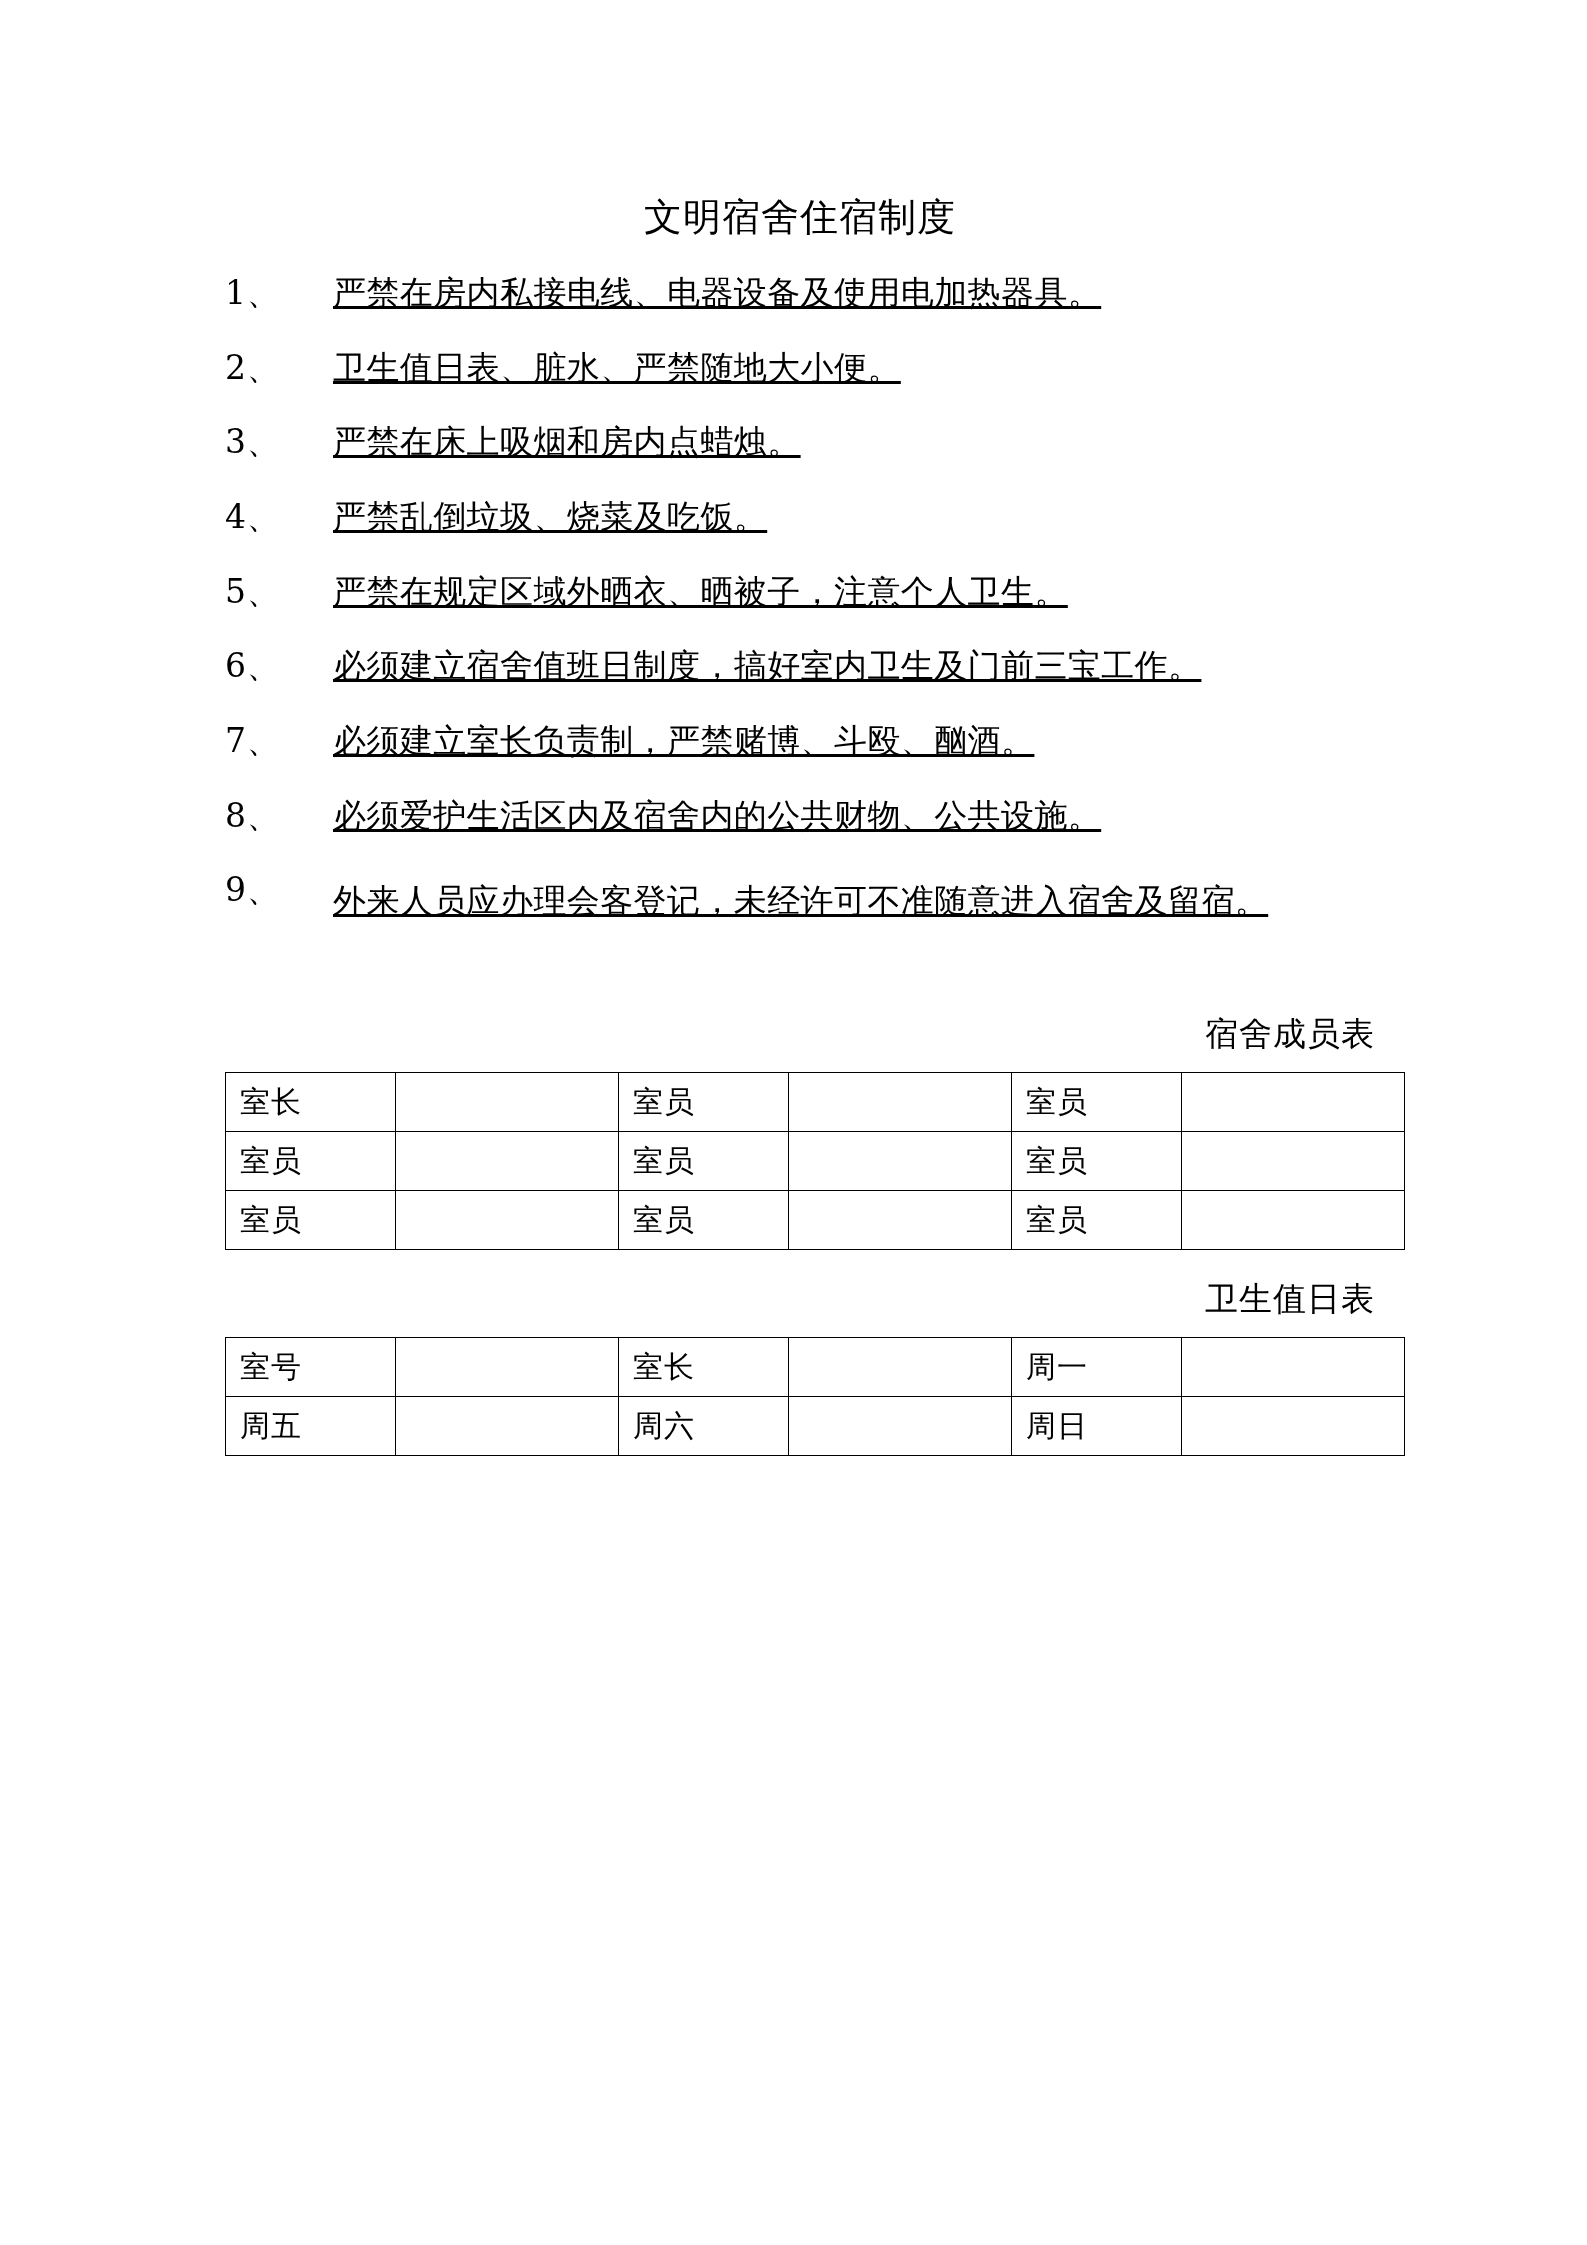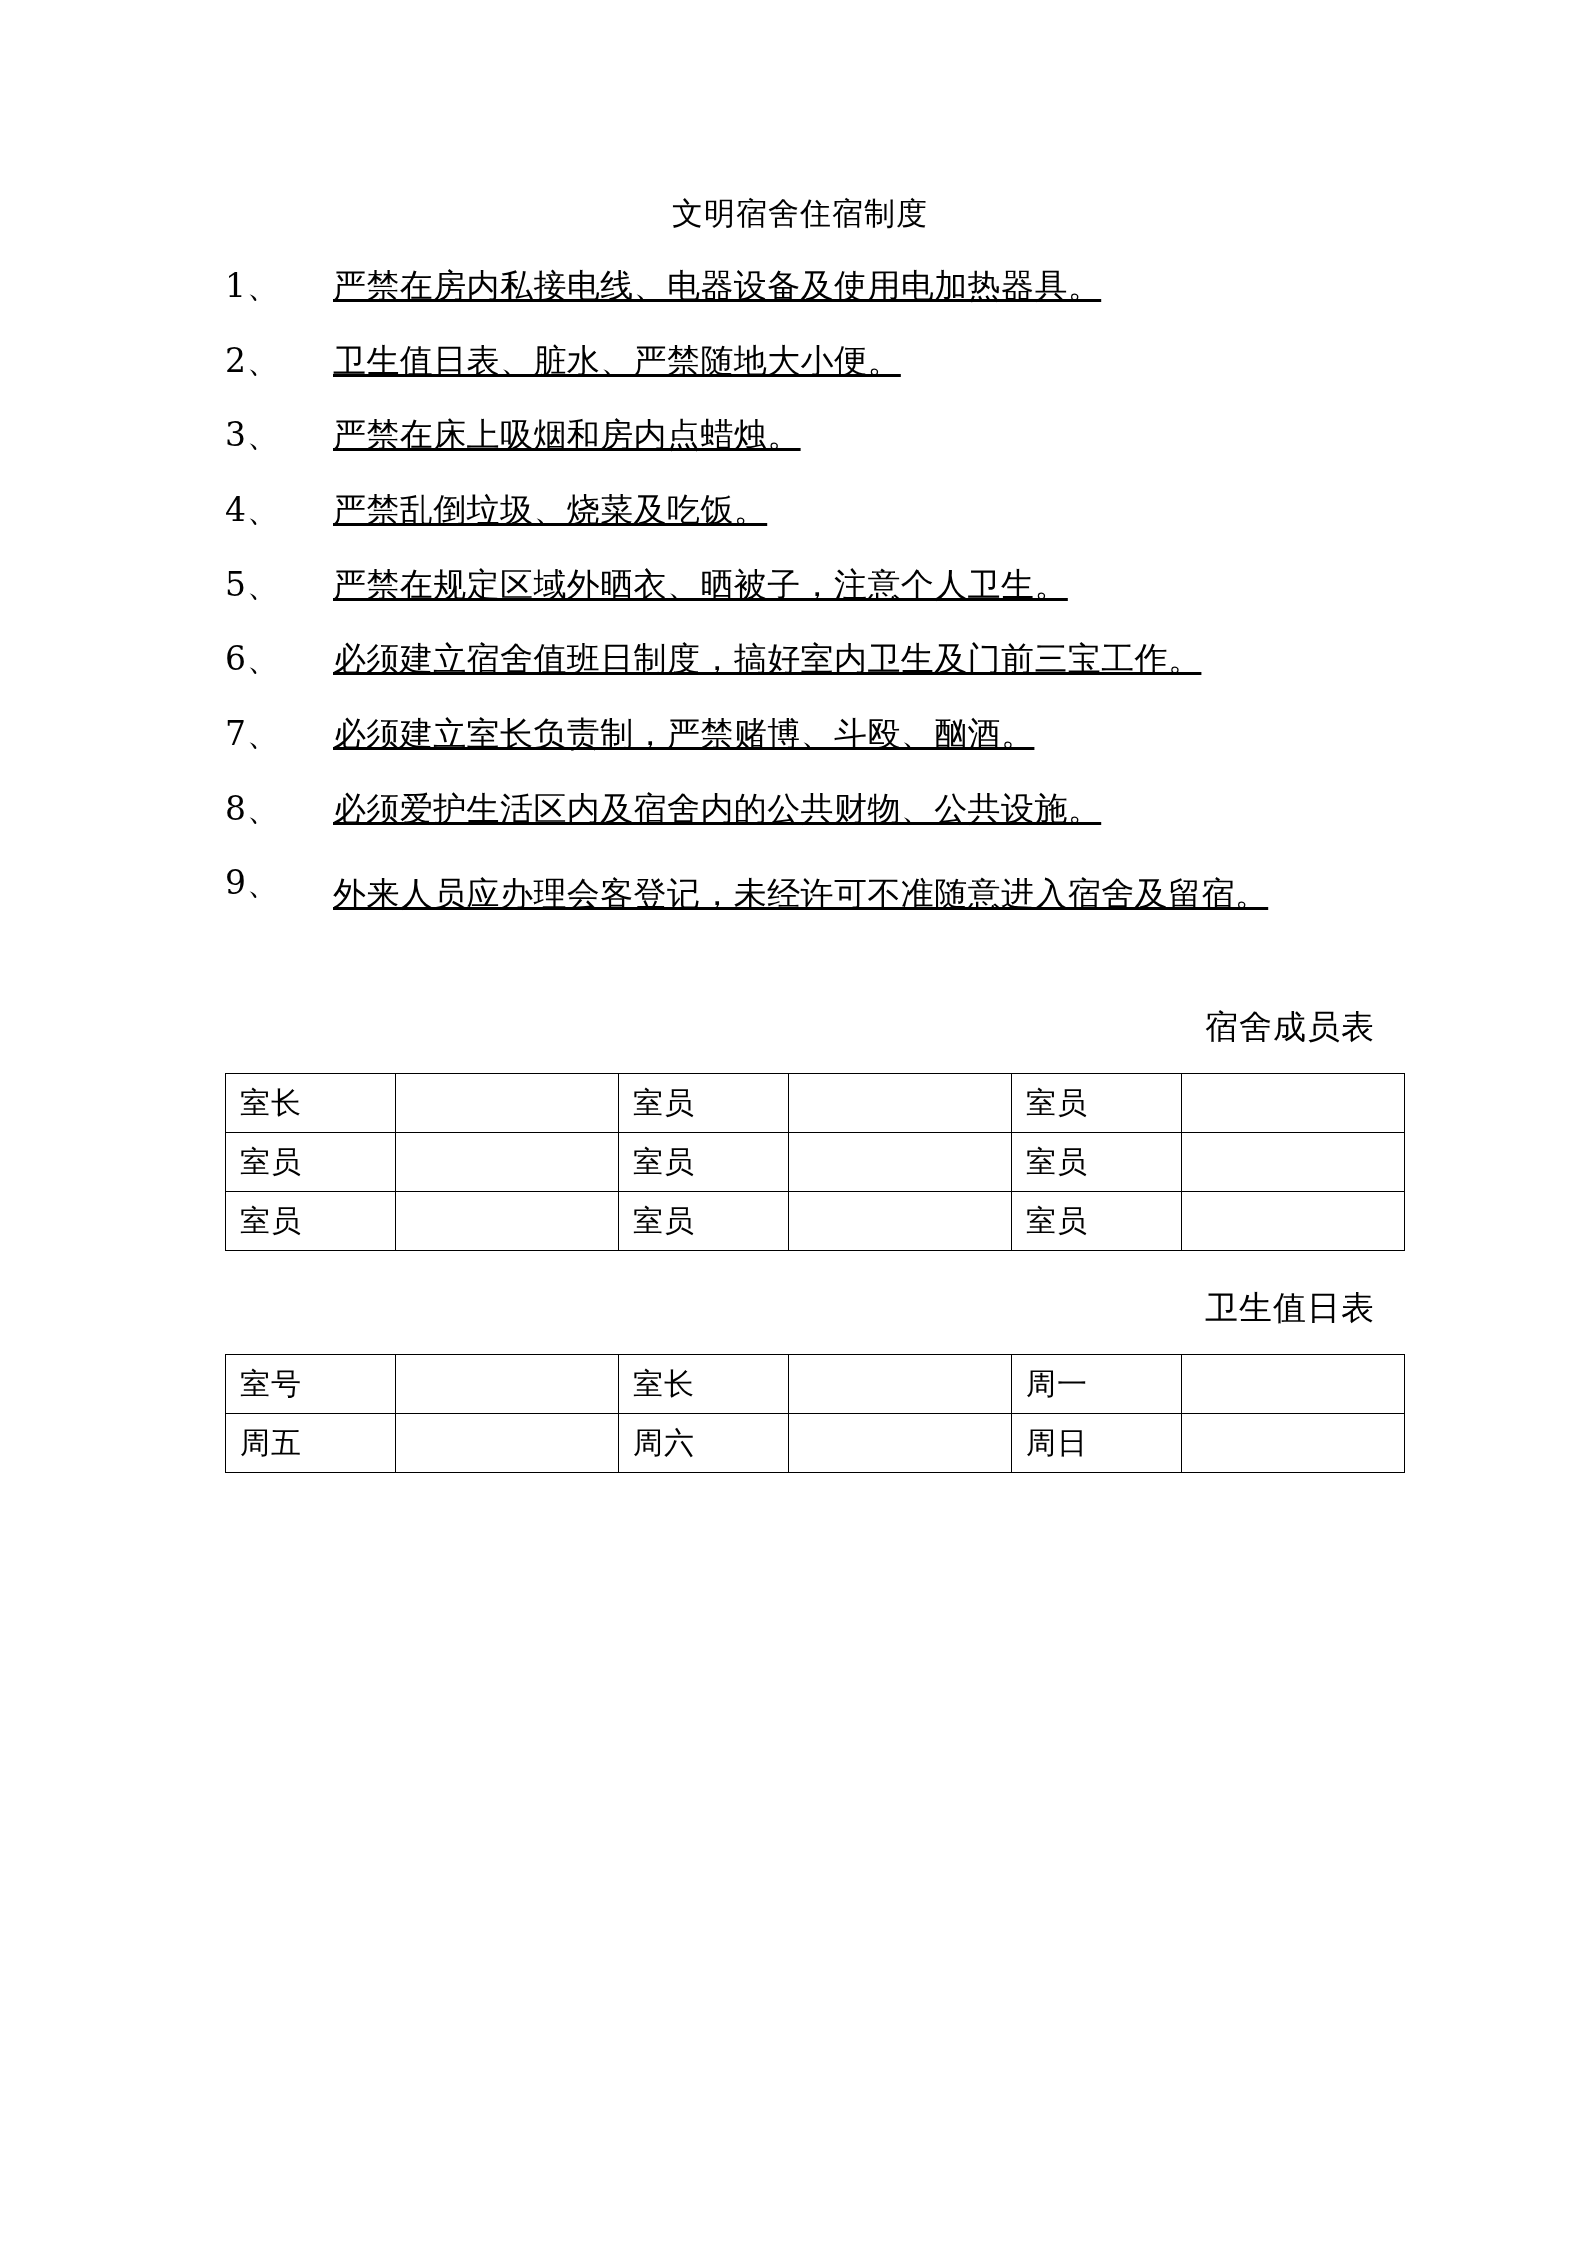--- a/index.html
+++ b/index.html
@@ -28,21 +28,21 @@
   
   .content {
     position: absolute;
     left: 225px;
     top: 0;
     width: 1150px;
   }
 
   .doc-title {
     text-align: center;
-    font-size: 31px;
+    font-size: 38px;
     line-height: 1.0;
     letter-spacing: 1px;
     margin-top: 198px;
     margin-bottom: 0;
     font-weight: normal;
   }
 
   .rules {
     margin-top: 40px;
   }
@@ -81,21 +81,21 @@
   }
 
   .table-wrap {
     margin: 0 auto;
   }
 
   table.grid {
     border-collapse: collapse;
     table-layout: fixed;
     width: 1090px;
-    margin: 8px auto;
+    margin: 0 auto;
   }
 
   table.grid td {
     border: 1.6px solid #000000;
     height: 58px;
     font-size: 30px;
     line-height: 1.0;
     padding: 0 0 0 14px;
     vertical-align: middle;
     letter-spacing: 1px;

